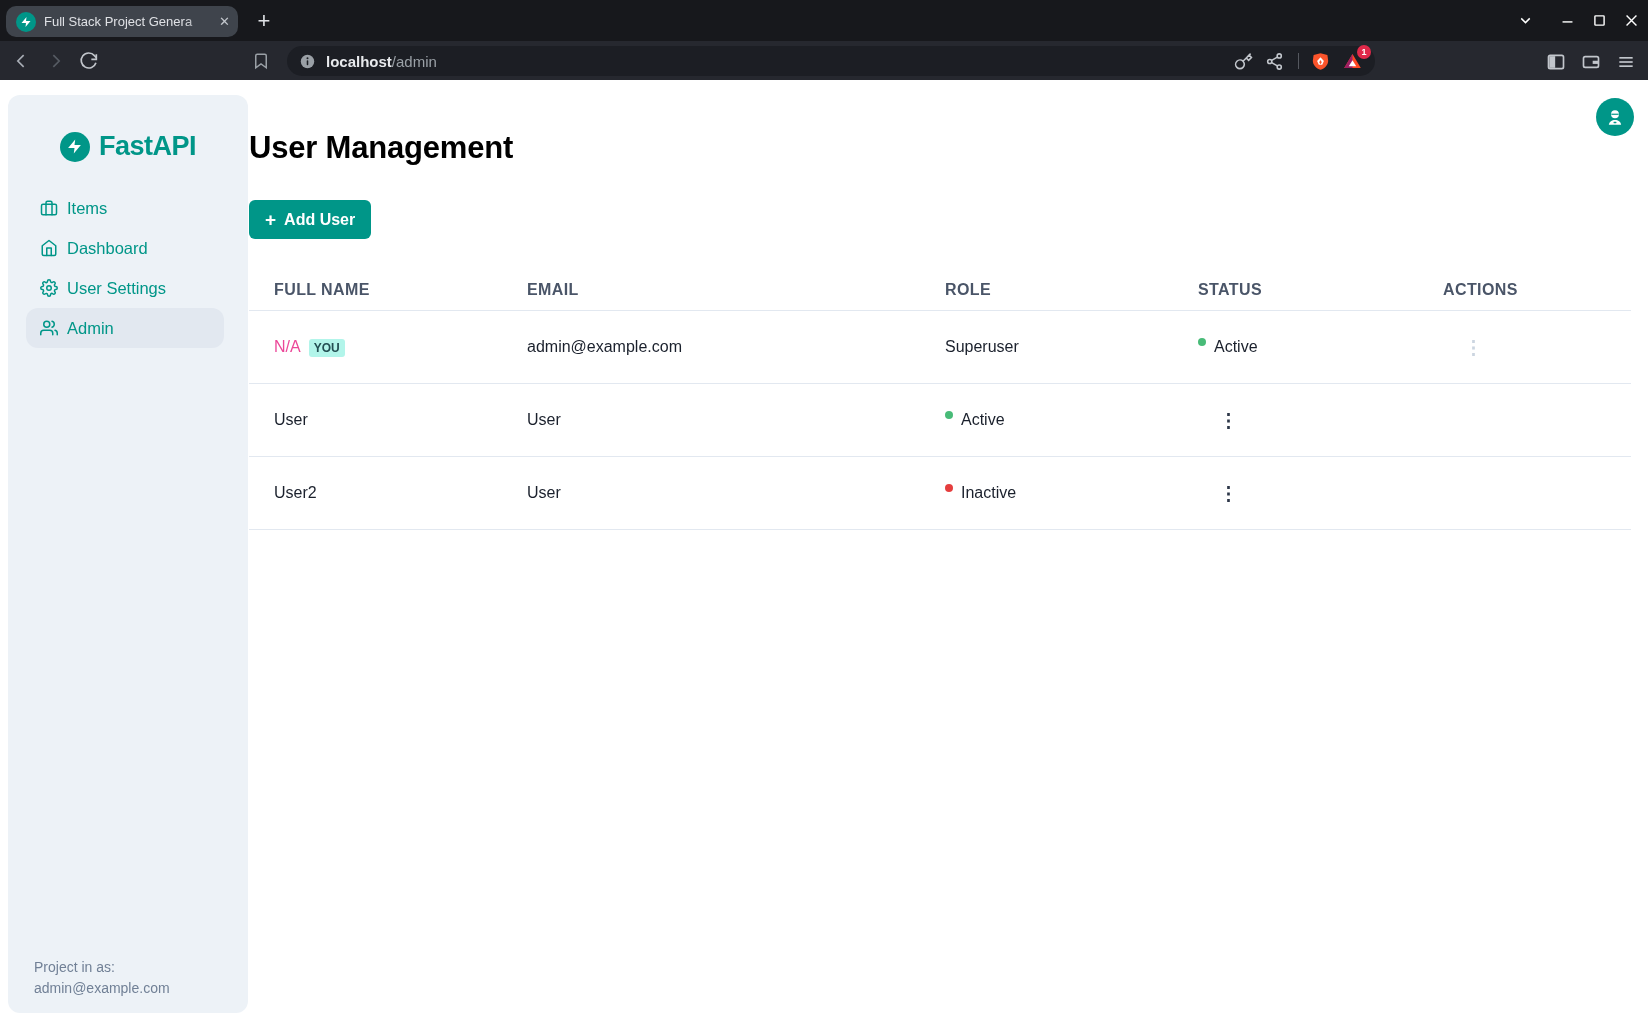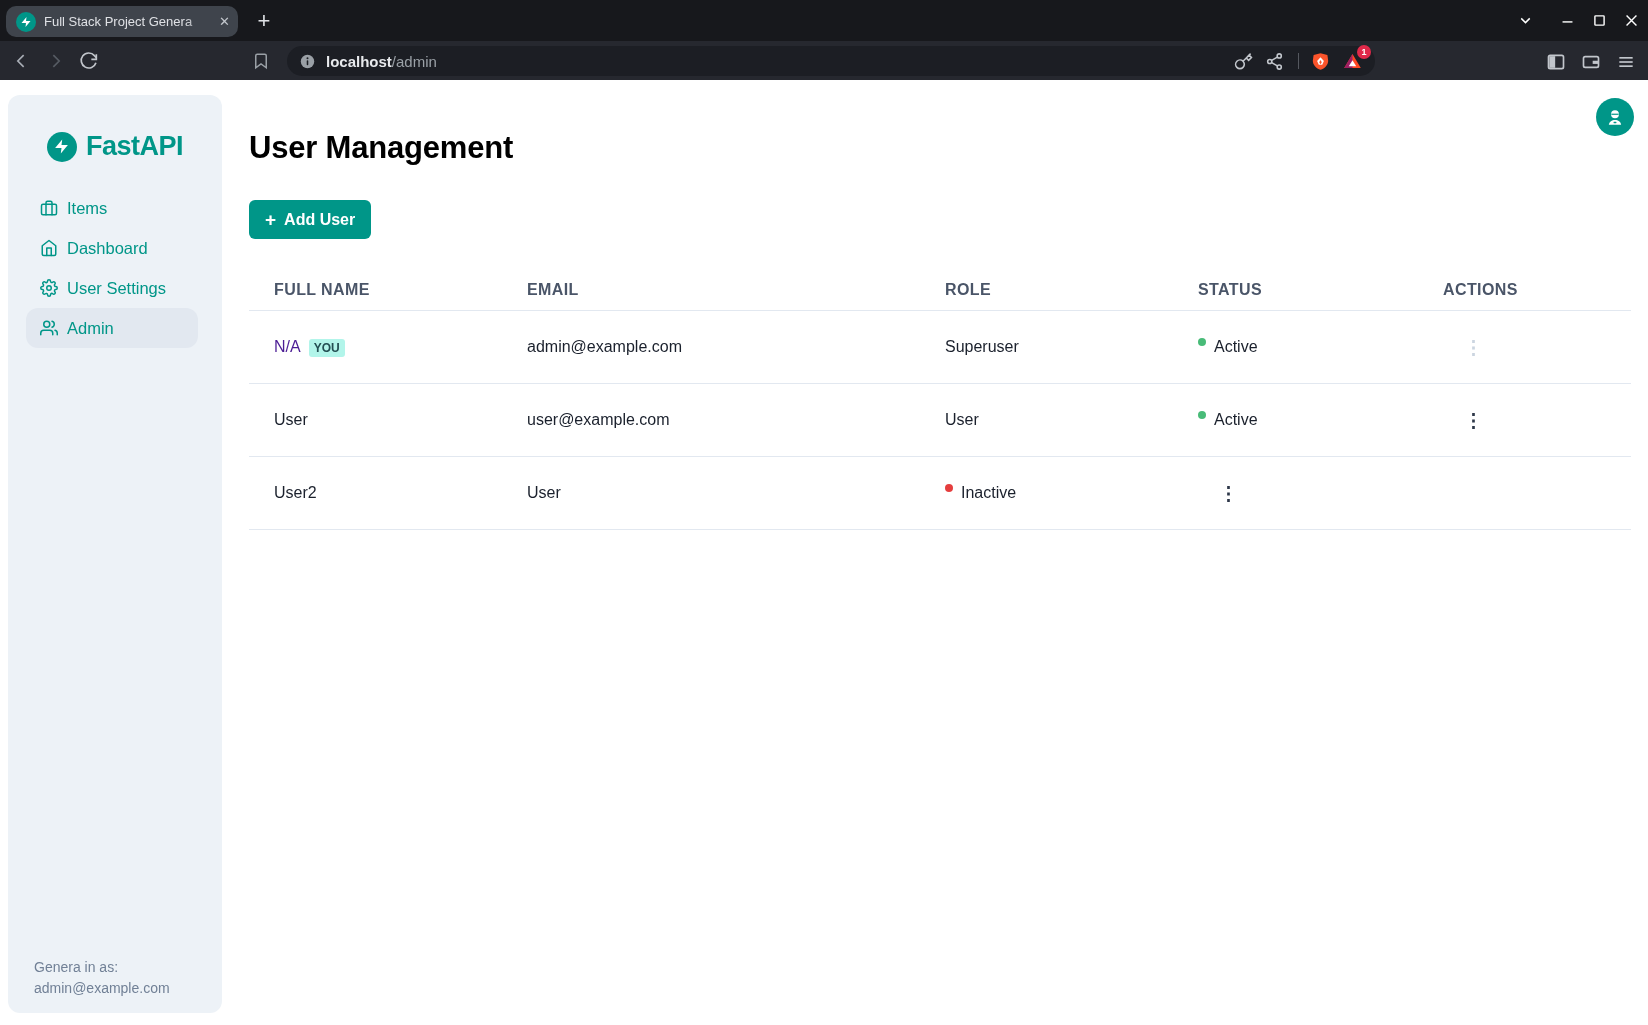--- a/index.html
+++ b/index.html
@@ -51,21 +51,21 @@
   .num-badge { position:absolute; top:-6px; right:-8px; min-width:14px; height:14px;
     background:#e0294a; border-radius:7px; color:#fff; font-size:9px; font-weight:700;
     display:flex; align-items:center; justify-content:center; padding:0 3px; }
   .tb-right { position:absolute; right:12px; top:0; height:41px;
     display:flex; align-items:center; gap:15px; }
   .tb-right .ico { width:20px; height:20px; cursor:pointer; }
 
   
   .app { position:absolute; top:82px; left:0; right:0; bottom:0; background:#fff; }
 
-  .sidebar { position:absolute; left:8px; top:13px; width:214px; height:918px;
+  .sidebar { position:absolute; left:8px; top:13px; width:240px; height:918px;
     background:#EDF2F7; border-radius:12px; }
   .logo { display:flex; align-items:center; justify-content:center; gap:9px; padding-top:36px; }
   .logo-mark { width:30px; height:30px; border-radius:50%; background:#009688;
     display:flex; align-items:center; justify-content:center; }
   .logo-mark svg { width:17px; height:17px; }
   .logo-text { font-size:27px; font-weight:700; color:#009688; letter-spacing:-0.5px; }
   .nav { margin:26px 24px 0 18px; }
   .nav-item { display:flex; align-items:center; gap:9px; height:40px; padding-left:14px;
     border-radius:12px; color:#009688; font-size:16.5px; cursor:pointer; }
   .nav-item.active { background:#E2E8F0; }
@@ -87,21 +87,21 @@
   .add-user .plus { font-size:19px; font-weight:700; }
 
   .table { position:absolute; left:249px; top:188px; width:1382px; }
   .thead, .trow { display:grid; grid-template-columns:278px 418px 253px 245px 1fr;
     align-items:center; }
   .thead { height:41px; border-bottom:1px solid #E2E8F0; }
   .th { font-size:16px; font-weight:700; color:#4A5568; letter-spacing:0.4px; }
   .th:first-child { padding-left:25px; }
   .trow { height:73px; border-bottom:1px solid #E2E8F0; font-size:16px; color:#1A202C; }
   .trow .cell:first-child { padding-left:25px; }
-  .trow.you .nm { color:#4c1d95; }
+  .trow.you .nm { color:#ec4899; }
   .you-badge { background:#B2F5EA; color:#234E52; font-size:12px; font-weight:700;
     padding:2px 5px; border-radius:3px; margin-left:8px; }
   .cell.status { display:flex; align-items:flex-start; }
   .cell.status .dot { width:8px; height:8px; border-radius:50%; display:inline-block;
     margin-right:8px; }
   .cell.actions { padding-left:13px; }
   .kebab { background:none; border:none; font-family:inherit; font-size:19px;
     font-weight:700; color:#2D3748; line-height:1; padding:2px 8px; cursor:pointer; }
   .kebab.disabled { color:#CBD5E0; cursor:default; }
 </style>
@@ -280,21 +280,21 @@
               <path d="M17 21v-2a4 4 0 0 0-4-4H5a4 4 0 0 0-4 4v2"></path>
               <circle cx="9" cy="7" r="4"></circle>
               <path d="M23 21v-2a4 4 0 0 0-3-3.87"></path>
               <path d="M16 3.13a4 4 0 0 1 0 7.75"></path>
             </svg>
           </span>
           <span class="nav-label">Admin</span>
         </div>
       </nav>
     <div class="sidebar-footer">
-      <div>Genera in as:</div>
+      <div>Project in as:</div>
       <div>admin@example.com</div>
     </div>
   </aside>
 
   <button class="avatar">
     <span>
       <svg viewBox="0 0 24 24" fill="#fff">
           <circle cx="12" cy="9" r="4.3"></circle>
           <path d="M5.3 20.5c.4-3.4 3.2-5.3 6.7-5.3s6.3 1.9 6.7 5.3z"></path>
           <path d="M8 9h8" stroke="#009688" stroke-width="1.3"></path>
@@ -324,21 +324,20 @@
     <div class="cell">admin@example.com</div>
     <div class="cell">Superuser</div>
     <div class="cell status">
             <span class="dot" style="background: rgb(72, 187, 120);"></span>
             <span>Active</span>
           </div>
     <div class="cell actions"><button class="kebab disabled">⋮</button></div>
   </div>
         <div class="trow">
     <div class="cell name"><span class="nm">User</span></div>
-    <div class="cell">user@example.com</div>
     <div class="cell">User</div>
     <div class="cell status">
             <span class="dot" style="background: rgb(72, 187, 120);"></span>
             <span>Active</span>
           </div>
     <div class="cell actions"><button class="kebab">⋮</button></div>
   </div>
         <div class="trow">
     <div class="cell name"><span class="nm">User2</span></div>
     <div class="cell">User</div>

